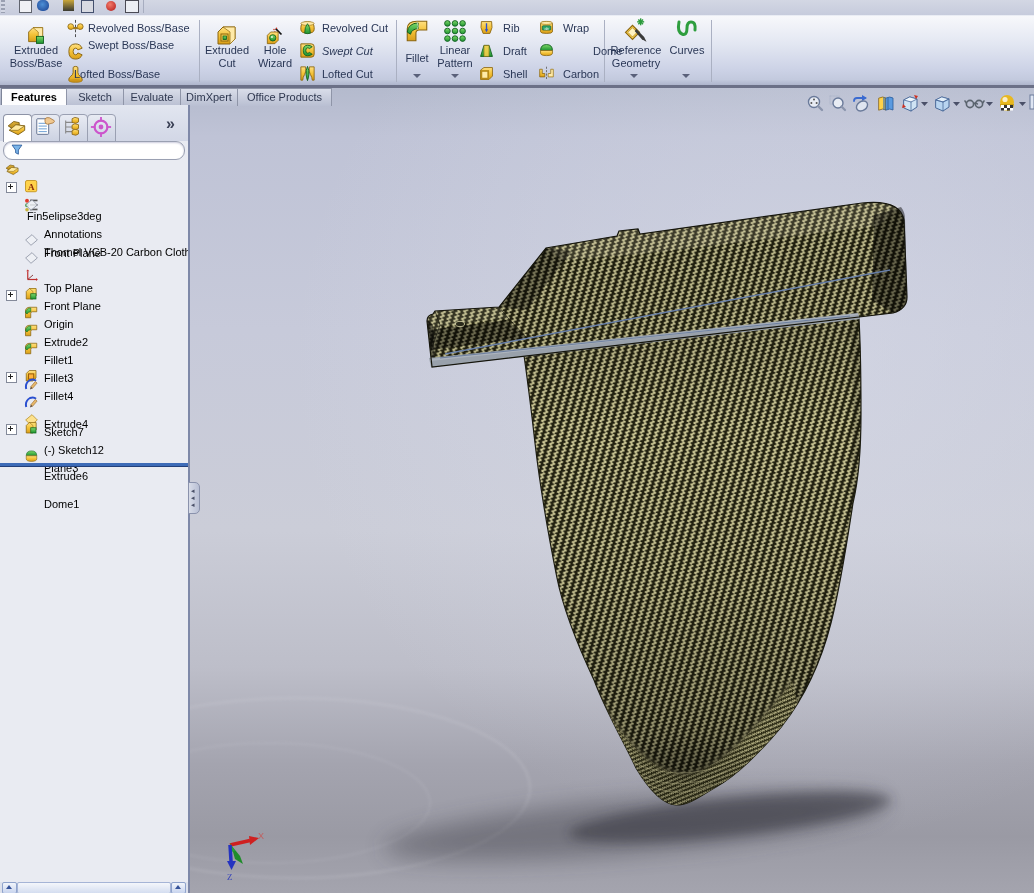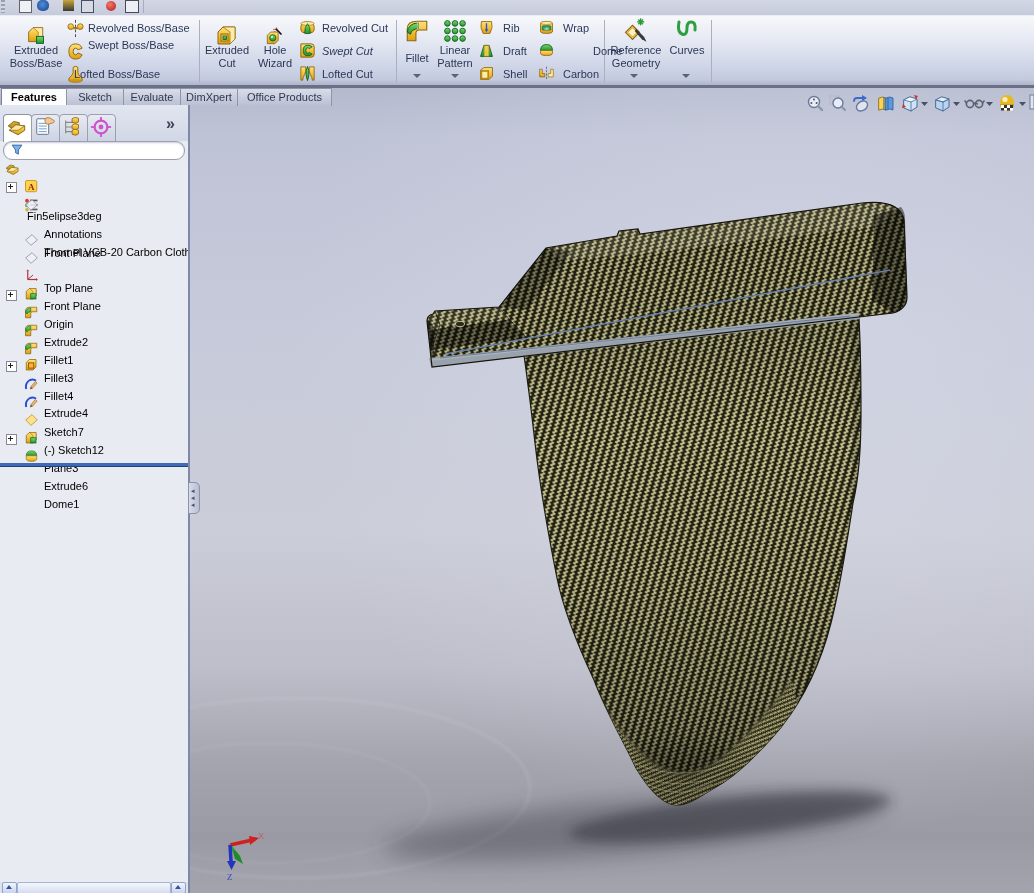--- a/index.html
+++ b/index.html
@@ -559,21 +559,21 @@
         <use href="#sym-filt"></use>
       </svg>
       <span>Fillet3</span>
     </div>
  <div class="trow" style="top:235px;">
       <svg class="ticon" style="left:24px;top:1px;">
         <use href="#sym-filt"></use>
       </svg>
       <span>Fillet4</span>
     </div>
- <div class="trow" style="top:252px;text-align:center;">
+ <div class="trow" style="top:263px;text-align:center;">
       <div class="plus"></div>
       <svg class="ticon" style="left:24px;top:1px;">
         <use href="#sym-extro"></use>
       </svg>
       <span>Extrude4</span>
     </div>
  <div class="trow" style="top:271px;">
       <svg class="ticon" style="left:24px;top:1px;">
         <use href="#sym-sketch"></use>
       </svg>
@@ -584,21 +584,21 @@
         <use href="#sym-sketch"></use>
       </svg>
       <span>(-) Sketch12</span>
     </div>
  <div class="trow" style="top:307px;">
       <svg class="ticon" style="left:24px;top:1px;">
         <use href="#sym-planey"></use>
       </svg>
       <span>Plane3</span>
     </div>
- <div class="trow" style="top:325px;">
+ <div class="trow" style="top:315px;">
       <div class="plus"></div>
       <svg class="ticon" style="left:24px;top:1px;">
         <use href="#sym-extrg"></use>
       </svg>
       <span>Extrude6</span>
     </div>
  <div class="trow" style="top:343px;">
       <svg class="ticon" style="left:24px;top:1px;">
         <use href="#sym-domes"></use>
       </svg>

